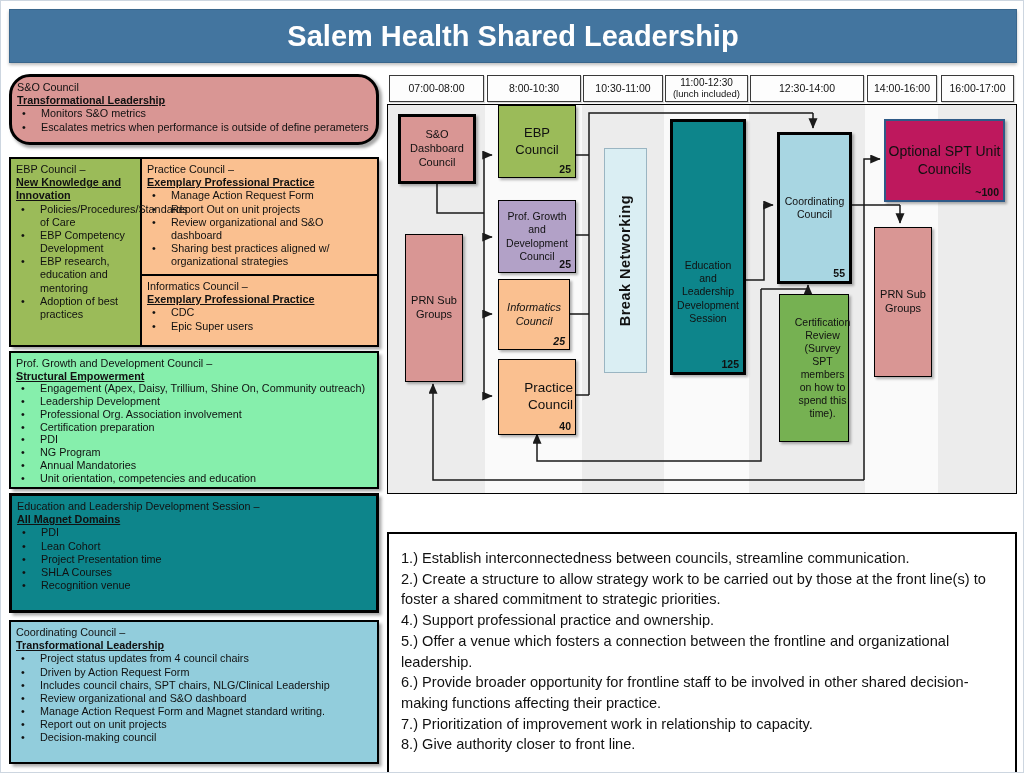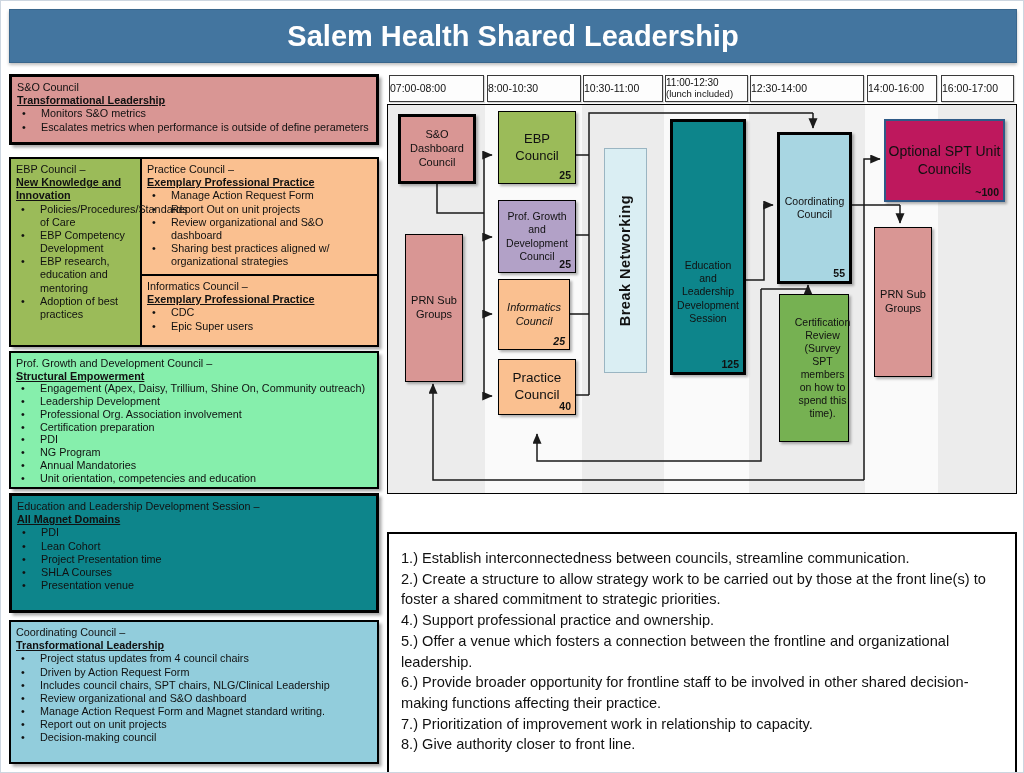--- a/index.html
+++ b/index.html
@@ -47,21 +47,21 @@
   .combo .s { font-weight:bold; text-decoration:underline; }
   .cell-green { width:131px; background:#9bbb59; border-right:2px solid #000; }
   .combo .rightcol { flex:1; display:flex; flex-direction:column; }
   .cell-practice { height:117px; background:#fac090; border-bottom:2px solid #000; }
   .cell-informatics { flex:1; background:#fac090; }
 
   
   .tcell {
     position:absolute; top:74px; height:27px; background:#fdfdfd;
     border:1px solid #3a3a3a; font-size:10.5px;
-    display:flex; flex-direction:column; align-items:flex-start; justify-content:center;
+    display:flex; flex-direction:column; align-items:center; justify-content:center;
     line-height:1.05; box-shadow:1px 1px 1px rgba(0,0,0,.15);
   }
   .tcell .sub { font-size:9.5px; }
 
   
   .diagram {
     position:absolute; left:386px; top:103px; width:630px; height:390px;
     border:1.5px solid #000; background:#fafafa; overflow:hidden;
   }
   .stripe { position:absolute; top:0; height:100%; background:#ececec; }
@@ -95,21 +95,21 @@
     font-size:14.6px; line-height:1.42;margin-top:20px;
   }
 </style>
 </head>
 <body>
 
 <div class="slide">
 
   <header class="banner">Salem Health Shared Leadership</header>
 
-  <div class="ibox bx-pink" style="top:73px; height:71px;">
+  <div class="ibox bx-pink" style="top:73px; height:71px;border-radius:21px;">
     <div class="t">S&amp;O Council</div>
     <div class="s">Transformational Leadership</div>
     <ul>
         <li>Monitors S&amp;O metrics</li>
         <li>Escalates metrics when performance is outside of define perameters</li>
       </ul>
   </div>
 
   <div class="combo">
     <div class="cell cell-green">
@@ -160,21 +160,21 @@
   </div>
 
   <div class="ibox bx-teal" style="top:492px; height:120px;">
     <div class="t">Education and Leadership Development Session –</div>
     <div class="s">All Magnet Domains</div>
     <ul>
         <li>PDI</li>
         <li>Lean Cohort</li>
         <li>Project Presentation time</li>
         <li>SHLA Courses</li>
-        <li>Presentation venue</li>
+        <li>Recognition venue</li>
       </ul>
   </div>
 
   <div class="ibox bx-lblue" style="top:619px; height:144px;">
     <div class="t">Coordinating Council –</div>
     <div class="s">Transformational Leadership</div>
     <ul>
         <li>Project status updates from 4 council chairs</li>
         <li>Driven by Action Request Form</li>
         <li>Includes council chairs, SPT chairs, NLG/Clinical Leadership</li>
@@ -239,33 +239,33 @@
       <path d="M373,184 V356 H149 V329" marker-end="url(#arr)"></path>
       <path d="M373,184 H420 V180" marker-end="url(#arr)"></path>
     </svg>
 
     <div class="node nd-pink" style="left:10px; top:9px; width:78px; height:70px; border-width:3px;align-items:center;">
       <span>S&amp;O Dashboard Council</span>
     </div>
     <div class="node nd-pink" style="left:17px; top:129px; width:58px; height:148px;">
       <span>PRN Sub Groups</span>
     </div>
-    <div class="node nd-green" style="left:110px; top:6px; width:78px; height:73px;">
+    <div class="node nd-green" style="left:110px; top:0; width:78px; height:73px;">
       <span>EBP Council</span>
       <span class="cnt">25</span>
     </div>
     <div class="node nd-purple" style="left:110px; top:95px; width:78px; height:73px;">
       <span>Prof. Growth and Development Council</span>
       <span class="cnt">25</span>
     </div>
     <div class="node nd-orange" style="left:110px; top:174px; width:72px; height:71px; font-size:11px;font-style:italic;">
       <span>Informatics Council</span>
       <span class="cnt">25</span>
     </div>
-    <div class="node nd-orange" style="left:110px; top:254px; width:78px; height:56px; font-size:13.5px;">
+    <div class="node nd-orange" style="left:110px; top:254px; width:78px; height:76px; font-size:13.5px;text-align:right;">
       <span>Practice Council</span>
       <span class="cnt">40</span>
     </div>
     <div class="node nd-break" style="left:216px; top:43px; width:43px; height:225px; box-shadow:none;">
       <span class="vtext">Break Networking</span>
     </div>
     <div class="node nd-teal" style="left:282px; top:14px; width:76px; height:256px;">
       <span style="position:relative; top:45px;">Education and Leadership Development Session</span>
       <span class="cnt">125</span>
     </div>

